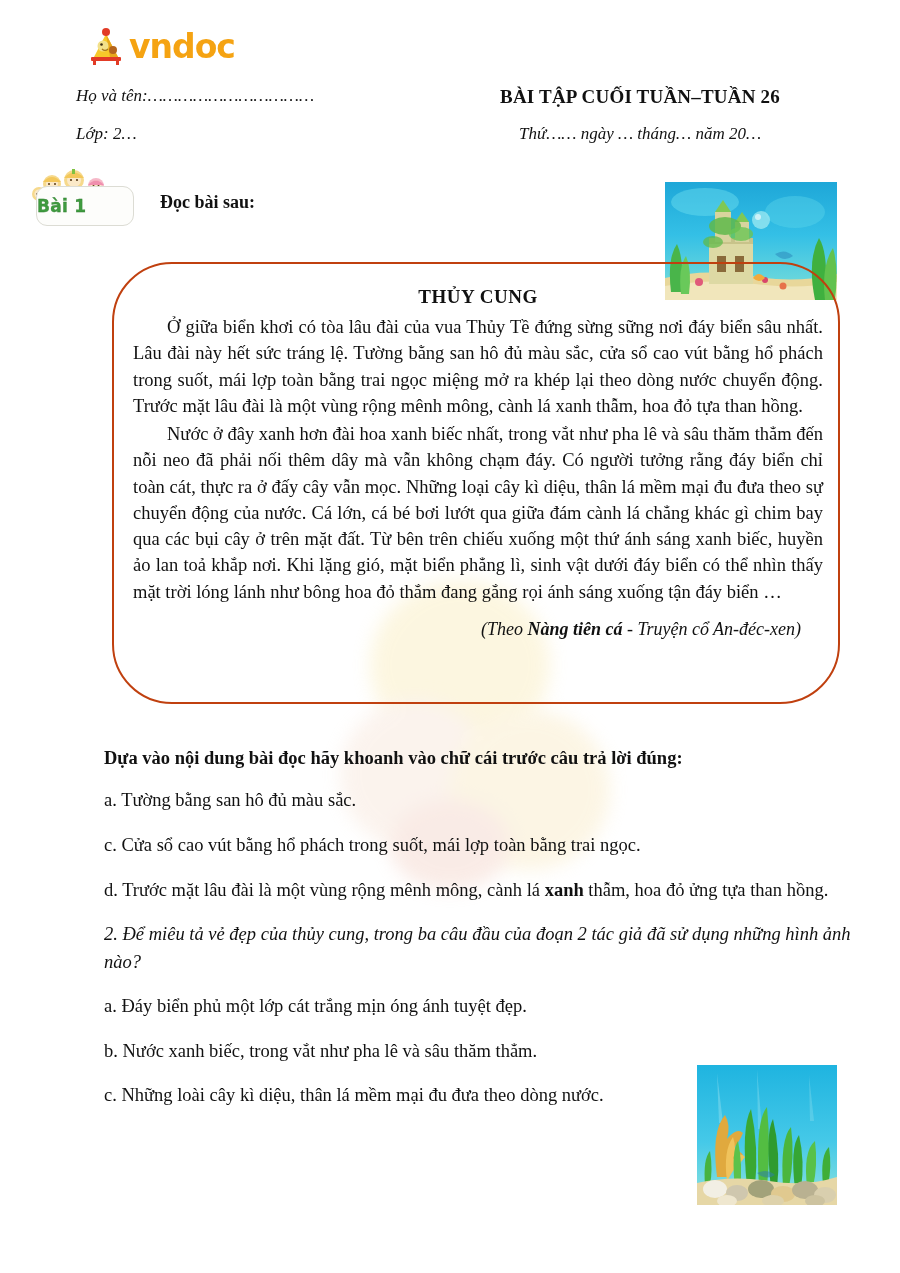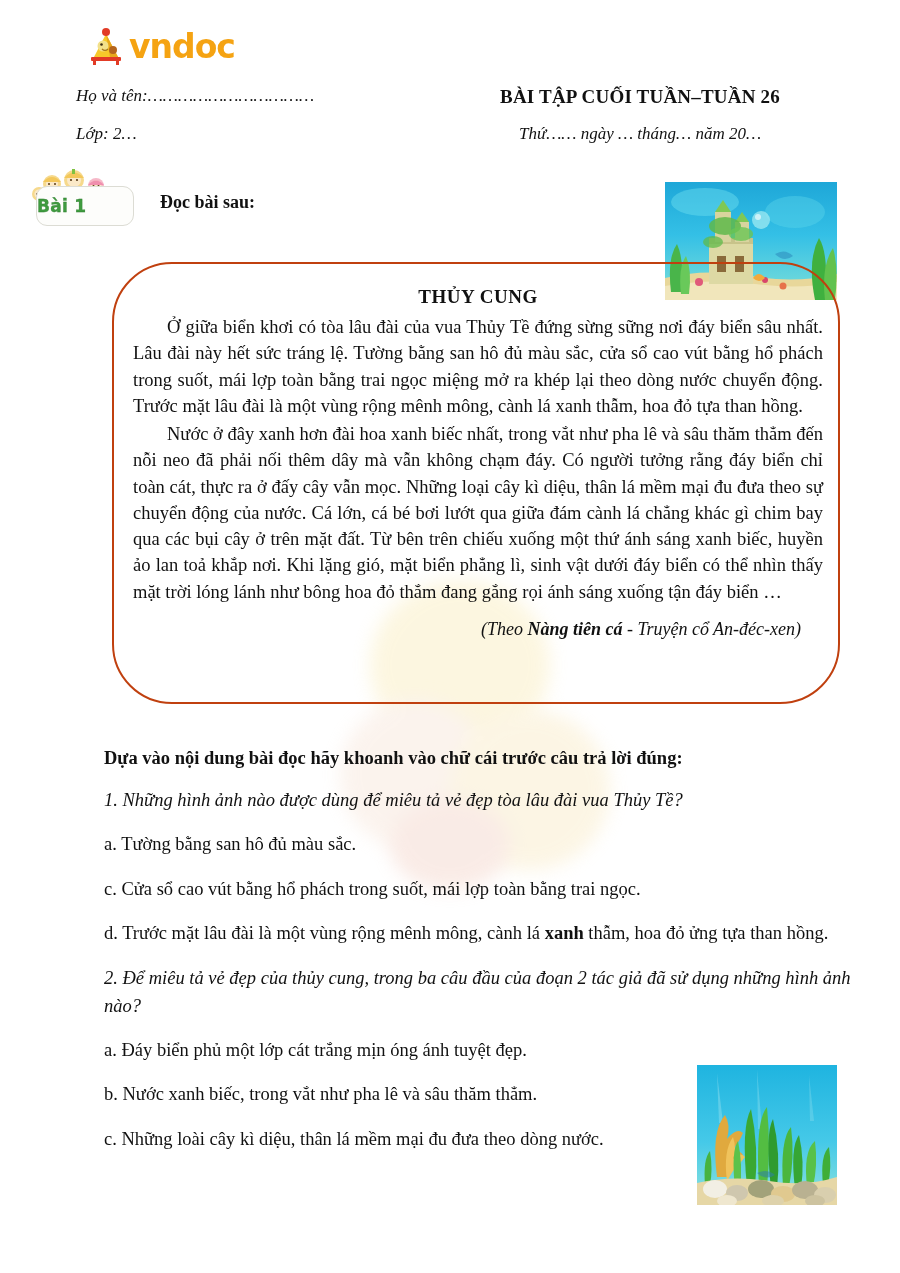--- a/index.html
+++ b/index.html
@@ -341,21 +341,20 @@
   <div class="passage-inner">
     <div class="passage-title">THỦY CUNG</div>
     <p class="passage-p">Ở giữa biển khơi có tòa lâu đài của vua Thủy Tề đứng sừng sững nơi đáy biển sâu nhất. Lâu đài này hết sức tráng lệ. Tường bằng san hô đủ màu sắc, cửa sổ cao vút bằng hổ phách trong suốt, mái lợp toàn bằng trai ngọc miệng mở ra khép lại theo dòng nước chuyển động. Trước mặt lâu đài là một vùng rộng mênh mông, cành lá xanh thẫm, hoa đỏ tựa than hồng.</p>
     <p class="passage-p">Nước ở đây xanh hơn đài hoa xanh biếc nhất, trong vắt như pha lê và sâu thăm thẳm đến nỗi neo đã phải nối thêm dây mà vẫn không chạm đáy. Có người tưởng rằng đáy biển chỉ toàn cát, thực ra ở đấy cây vẫn mọc. Những loại cây kì diệu, thân lá mềm mại đu đưa theo sự chuyển động của nước. Cá lớn, cá bé bơi lướt qua giữa đám cành lá chẳng khác gì chim bay qua các bụi cây ở trên mặt đất. Từ bên trên chiếu xuống một thứ ánh sáng xanh biếc, huyền ảo lan toả khắp nơi. Khi lặng gió, mặt biển phẳng lì, sinh vật dưới đáy biển có thể nhìn thấy mặt trời lóng lánh như bông hoa đỏ thắm đang gắng rọi ánh sáng xuống tận đáy biển …</p>
     <div class="passage-attr"><span>(Theo </span><b>Nàng tiên cá</b><span> - Truyện cổ An-đéc-xen)</span></div>
   </div>
 
   <div class="questions">
     <div class="q-instr">Dựa vào nội dung bài đọc hãy khoanh vào chữ cái trước câu trả lời đúng:</div>
 
-    <div class="q-text">1. Những hình ảnh nào được dùng để miêu tả vẻ đẹp tòa lâu đài vua Thủy Tề?</div>
     <div class="q-opt">a. Tường bằng san hô đủ màu sắc.</div>
     <div class="q-opt">c. Cửa sổ cao vút bằng hổ phách trong suốt, mái lợp toàn bằng trai ngọc.</div>
     <div class="q-opt wide"><span>d. Trước mặt lâu đài là một vùng rộng mênh mông, cành lá </span><b>xanh</b><span> thẫm, hoa đỏ ửng tựa than hồng.</span></div>
 
     <div class="q-text">2. Để miêu tả vẻ đẹp của thủy cung, trong ba câu đầu của đoạn 2 tác giả đã sử dụng những hình ảnh nào?</div>
     <div class="q-opt">a. Đáy biển phủ một lớp cát trắng mịn óng ánh tuyệt đẹp.</div>
     <div class="q-opt">b. Nước xanh biếc, trong vắt như pha lê và sâu thăm thẳm.</div>
     <div class="q-opt">c. Những loài cây kì diệu, thân lá mềm mại đu đưa theo dòng nước.</div>
   </div>
 

